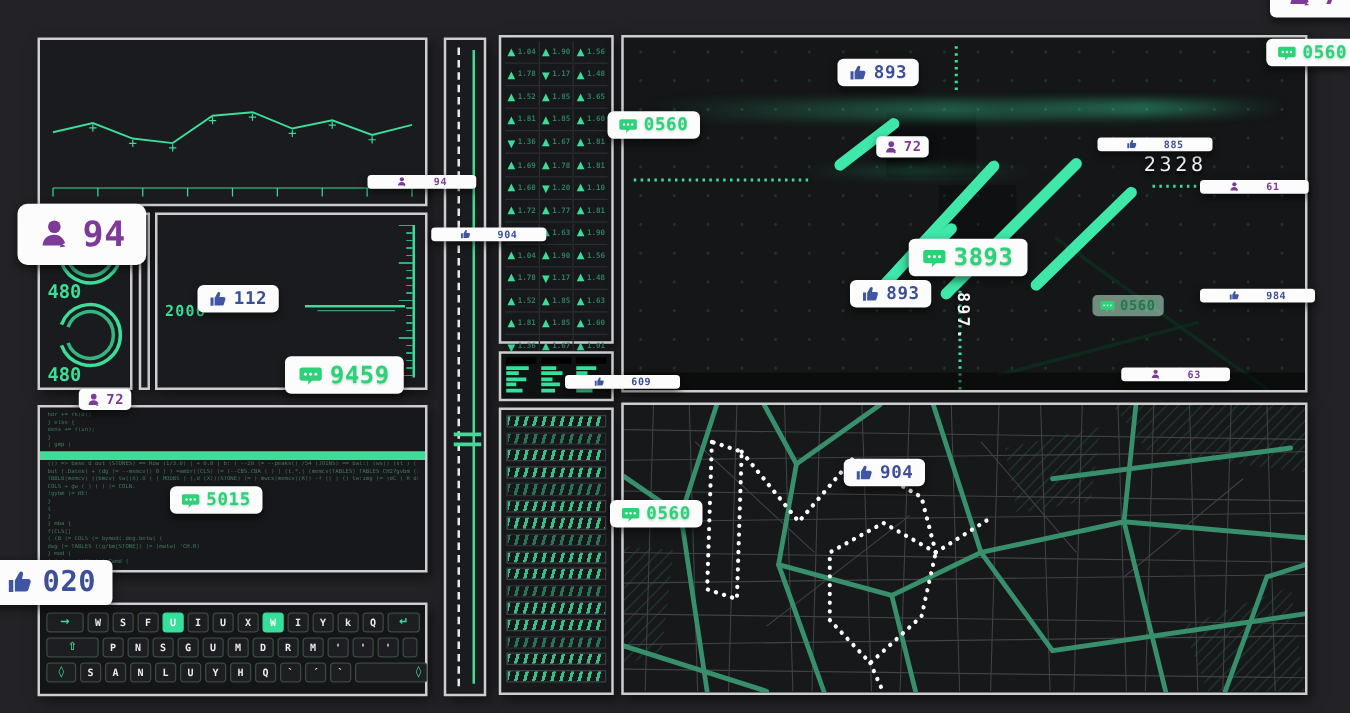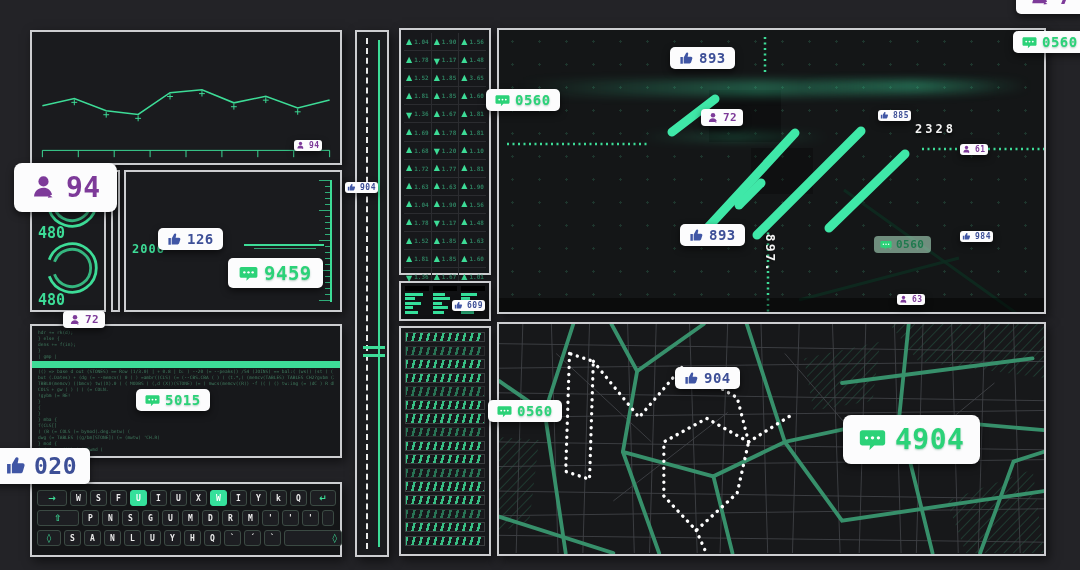--- a/index.html
+++ b/index.html
@@ -4,21 +4,21 @@
 <style>
   html,body{margin:0;padding:0;background:#232327;}
   #stage{position:relative;width:1080px;height:570px;background:#232327;overflow:hidden;
          font-family:"DejaVu Sans Mono",monospace;}
   .panel{position:absolute;background:#1a1b1e;border:2px solid #cdced1;
          box-shadow:3px 4px 10px rgba(0,0,0,.55);box-sizing:border-box;}
   
   .badge{position:absolute;display:flex;align-items:center;background:#fcfcfd;border-radius:5px;
          box-shadow:0 3px 7px rgba(0,0,0,.55);z-index:40;font-weight:700;letter-spacing:.5px;}
   .badge .bi{flex:0 0 auto;}
-  .b-xxs{padding:1px 2px;gap:4px;border-radius:3px;font-size:8px}  .b-xxs .bi{width:9px;height:9px}
+  .b-xxs{padding:1px 23px;gap:21px;border-radius:3px;font-size:8px}  .b-xxs .bi{width:9px;height:9px}
   .b-xs {padding:2px 6px;gap:4px;border-radius:4px;font-size:11px} .b-xs .bi{width:12px;height:12px}
   .b-sm {padding:3px 9px;gap:5px;font-size:14px}                   .b-sm .bi{width:15px;height:15px}
   .b-md {padding:4px 11px;gap:6px;font-size:19px}                  .b-md .bi{width:19px;height:19px}
   .b-lg {padding:5px 13px;gap:7px;font-size:23px}                  .b-lg .bi{width:22px;height:22px}
   .b-xl {padding:8px 16px;gap:9px;border-radius:8px;font-size:28px}.b-xl .bi{width:27px;height:27px}
   .c-navy{color:#3d4f97}.c-green{color:#2bd278;text-shadow:0 1px 2px rgba(20,110,70,.35)}
   .c-purple{color:#7d3a99}
   .ghost{background:rgba(185,240,210,.55);box-shadow:none}
   
   #chartPanel{left:30px;top:30px;width:312px;height:135px}
@@ -70,21 +70,21 @@
   .eqb{height:3px;background:#35e09b}
   
   #hatchPanel{left:399px;top:326px;width:92px;height:230px;padding:4px;background:#17181b}
   .hrow{height:10.2px;margin-bottom:3.4px;border:1px solid #3c3f41;box-sizing:border-box;
     background:repeating-linear-gradient(105deg,rgba(61,220,151,.85) 0 2.5px,transparent 2.5px 7px)}
   .hrow.dim{opacity:.55}
   
   #radarPanel{left:497px;top:28px;width:549px;height:286px;background:#141617;overflow:hidden;
     background-image:radial-gradient(circle,rgba(80,220,160,.16) 1px,transparent 1.4px);background-size:27px 23px}
   .streak{position:absolute;filter:blur(4px);background:linear-gradient(90deg,transparent,rgba(62,232,168,.32),transparent)}
-  .bigno{position:absolute;color:#f4f4f4;font-size:12px;font-weight:700;letter-spacing:3px;z-index:20;
+  .bigno{position:absolute;color:#f4f4f4;font-size:16px;font-weight:400;letter-spacing:3px;z-index:20;
          text-shadow:0 2px 3px rgba(0,0,0,.8)}
   .vertno{position:absolute;color:#f4f4f4;font-size:13px;font-weight:700;letter-spacing:2px;z-index:20;
           transform:rotate(90deg);text-shadow:0 2px 3px rgba(0,0,0,.8)}
   .darkband{position:absolute;left:0;right:0;height:14px;background:rgba(0,0,0,.45)}
   
   #mapPanel{left:497px;top:322px;width:549px;height:234px;background:#17181a;overflow:hidden}
   svg{display:block}
 </style>
 </head>
 <body>
@@ -172,23 +172,23 @@
   <div class="panel" id="statsPanel">
     <div class="pixel-green" style="left:6px;top:70px">2006</div>
     <div class="hline" style="left:118px;top:72px;width:80px"></div>
     <div class="hline" style="left:128px;top:76px;width:62px;height:1px;opacity:.7"></div>
     <div class="ruler"></div>
   </div>
   <div class="badge b-sm" style="left:158px;top:228px">
     <svg class="bi" fill="#4056a5">
         <use href="#i-like"></use>
       </svg>
-    <span class="c-navy">126</span>
-  </div>
-  <div class="badge b-md" style="left:228px;top:258px">
+    <span class="c-navy">112</span>
+  </div>
+  <div class="badge b-md" style="left:228px;top:285px">
     <svg class="bi" fill="#2bd278">
         <use href="#i-comment"></use>
       </svg>
     <span class="c-green">9459</span>
   </div>
   <div class="badge b-xs" style="left:63px;top:311px">
     <svg class="bi" fill="#7d3a99">
         <use href="#i-user"></use>
       </svg>
     <span class="c-purple">72</span>
@@ -592,20 +592,26 @@
     <svg class="bi" fill="#4056a5">
         <use href="#i-like"></use>
       </svg>
     <span class="c-navy">885</span>
   </div>
   <div class="badge b-xxs" style="left:960px;top:144px">
     <svg class="bi" fill="#7d3a99">
         <use href="#i-user"></use>
       </svg>
     <span class="c-purple">61</span>
+  </div>
+  <div class="badge b-md" style="left:727px;top:191px">
+    <svg class="bi" fill="#2bd278">
+        <use href="#i-comment"></use>
+      </svg>
+    <span class="c-green">3893</span>
   </div>
   <div class="badge b-sm" style="left:680px;top:224px">
     <svg class="bi" fill="#4056a5">
         <use href="#i-like"></use>
       </svg>
     <span class="c-navy">893</span>
   </div>
   <div class="badge b-xs ghost" style="left:874px;top:236px">
     <svg class="bi" fill="#2bd278">
         <use href="#i-comment"></use>
@@ -710,20 +716,14 @@
         <use href="#i-like"></use>
       </svg>
     <span class="c-navy">904</span>
   </div>
   <div class="badge b-sm" style="left:488px;top:400px">
     <svg class="bi" fill="#2bd278">
         <use href="#i-comment"></use>
       </svg>
     <span class="c-green">0560</span>
   </div>
-  <div class="badge b-xl" style="left:843px;top:415px">
-    <svg class="bi" fill="#2bd278">
-        <use href="#i-comment"></use>
-      </svg>
-    <span class="c-green">4904</span>
-  </div>
 
 </div>
 
 </body></html>

